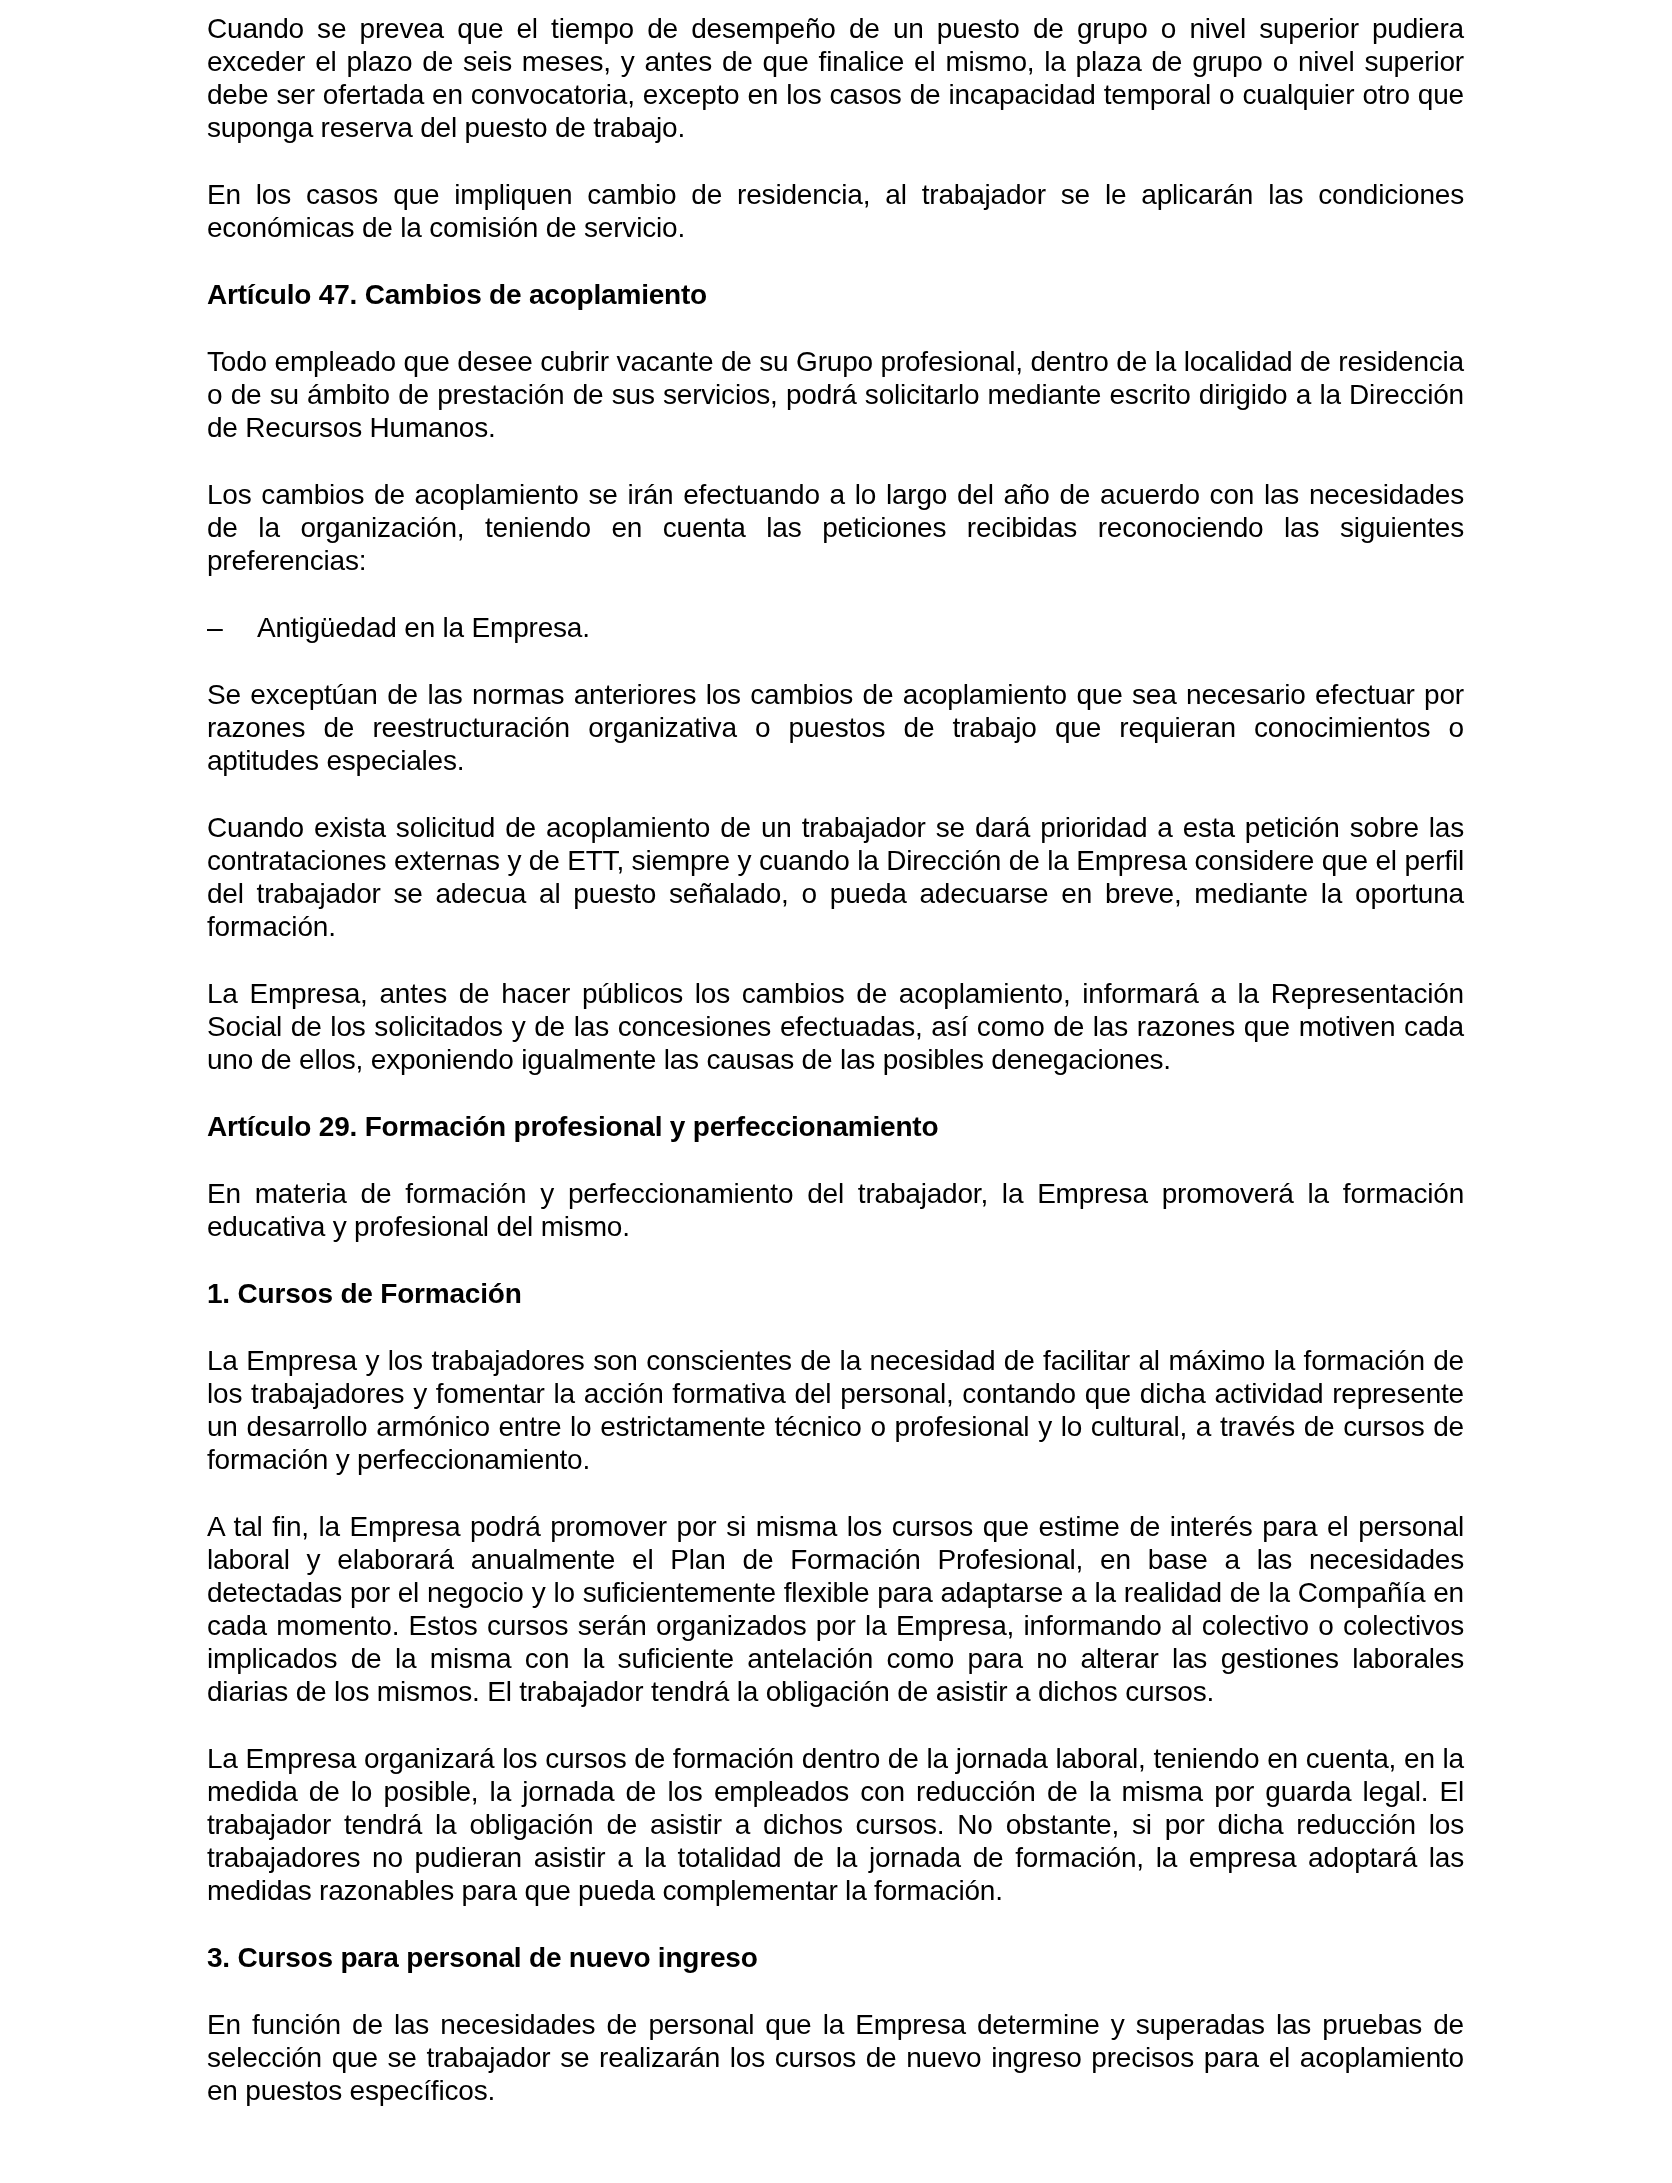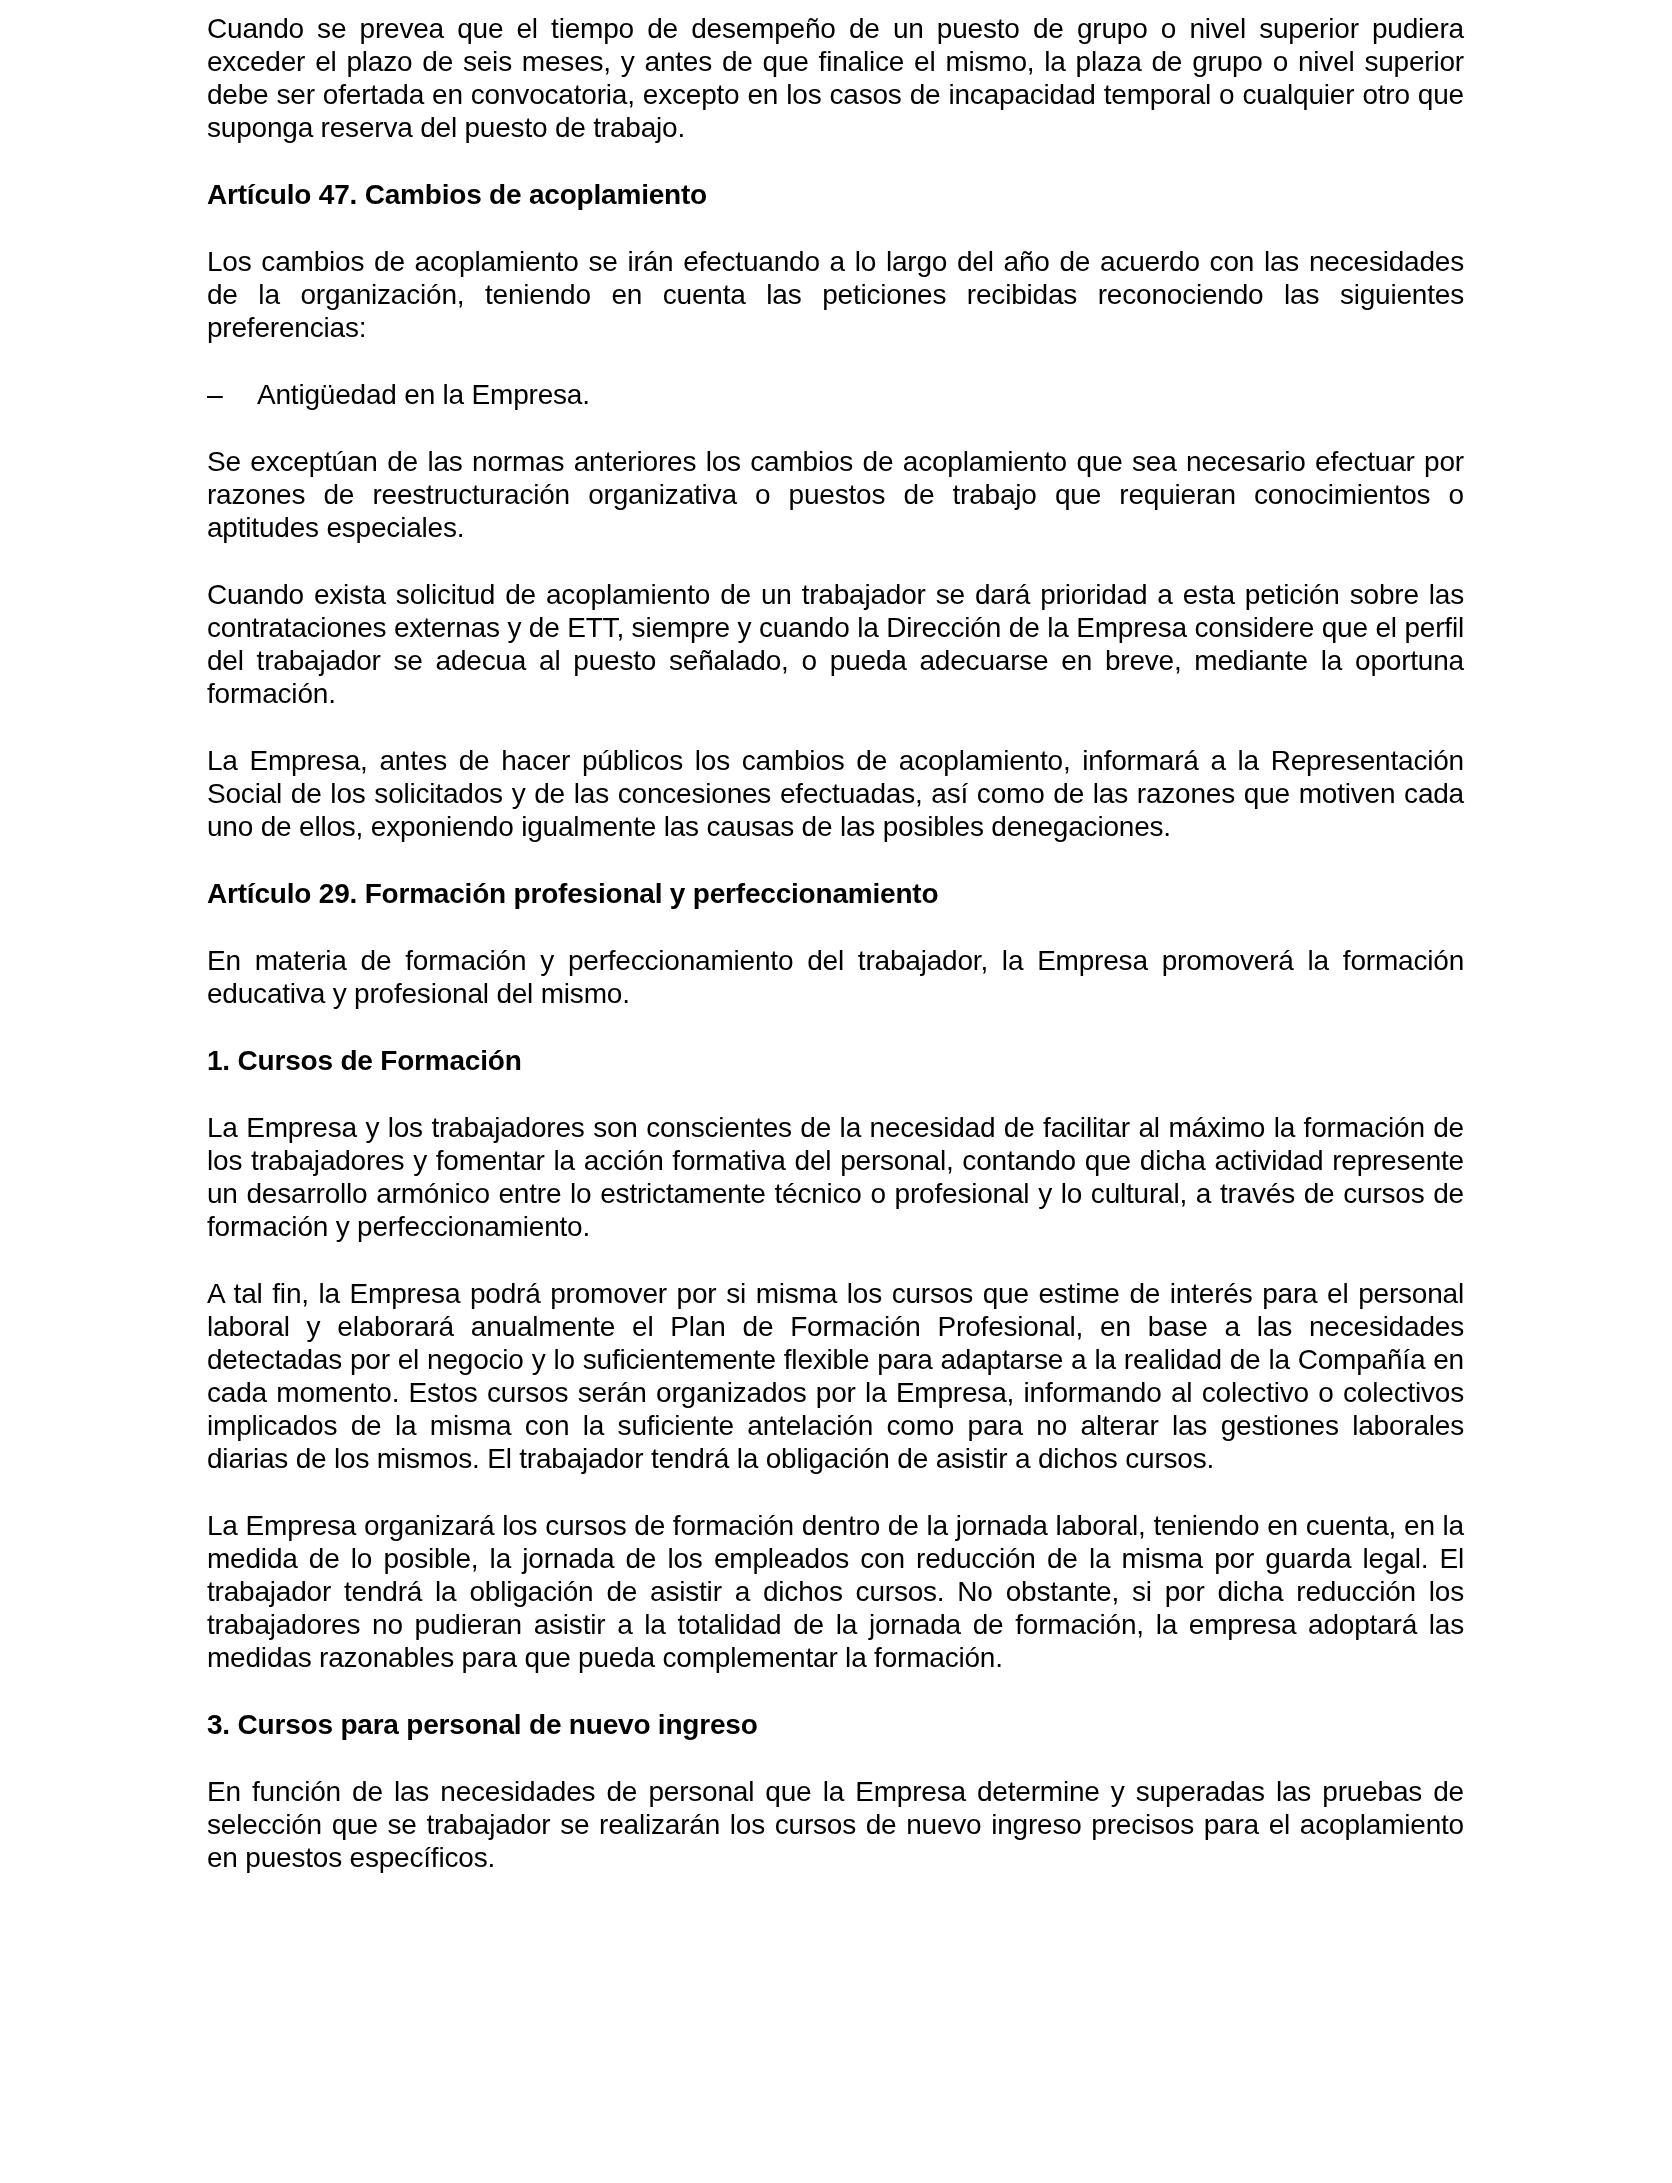--- a/index.html
+++ b/index.html
@@ -47,21 +47,23 @@
     left: 0;
     top: 0;
   }
 </style>
 </head>
 <body>
 
 <div class="page">
   <div class="content">
       <p>Cuando se prevea que el tiempo de desempeño de un puesto de grupo o nivel superior pudiera exceder el plazo de seis meses, y antes de que finalice el mismo, la plaza de grupo o nivel superior debe ser ofertada en convocatoria, excepto en los casos de incapacidad temporal o cualquier otro que suponga reserva del puesto de trabajo.</p>
+      <p>En los casos que impliquen cambio de residencia, al trabajador se le aplicarán las condiciones económicas de la comisión de servicio.</p>
       <h2>Artículo 47. Cambios de acoplamiento</h2>
+      <p>Todo empleado que desee cubrir vacante de su Grupo profesional, dentro de la localidad de residencia o de su ámbito de prestación de sus servicios, podrá solicitarlo mediante escrito dirigido a la Dirección de Recursos Humanos.</p>
       <p>Los cambios de acoplamiento se irán efectuando a lo largo del año de acuerdo con las necesidades de la organización, teniendo en cuenta las peticiones recibidas reconociendo las siguientes preferencias:</p>
       <ul>
         <li><span class="marker">–</span></li>
         <li><span class="marker">–</span><span>Antigüedad en la Empresa.</span></li>
       </ul>
       <p>Se exceptúan de las normas anteriores los cambios de acoplamiento que sea necesario efectuar por razones de reestructuración organizativa o puestos de trabajo que requieran conocimientos o aptitudes especiales.</p>
       <p>Cuando exista solicitud de acoplamiento de un trabajador se dará prioridad a esta petición sobre las contrataciones externas y de ETT, siempre y cuando la Dirección de la Empresa considere que el perfil del trabajador se adecua al puesto señalado, o pueda adecuarse en breve, mediante la oportuna formación.</p>
       <p>La Empresa, antes de hacer públicos los cambios de acoplamiento, informará a la Representación Social de los solicitados y de las concesiones efectuadas, así como de las razones que motiven cada uno de ellos, exponiendo igualmente las causas de las posibles denegaciones.</p>
       <h2>Artículo 29. Formación profesional y perfeccionamiento</h2>
       <p>En materia de formación y perfeccionamiento del trabajador, la Empresa promoverá la formación educativa y profesional del mismo.</p>

